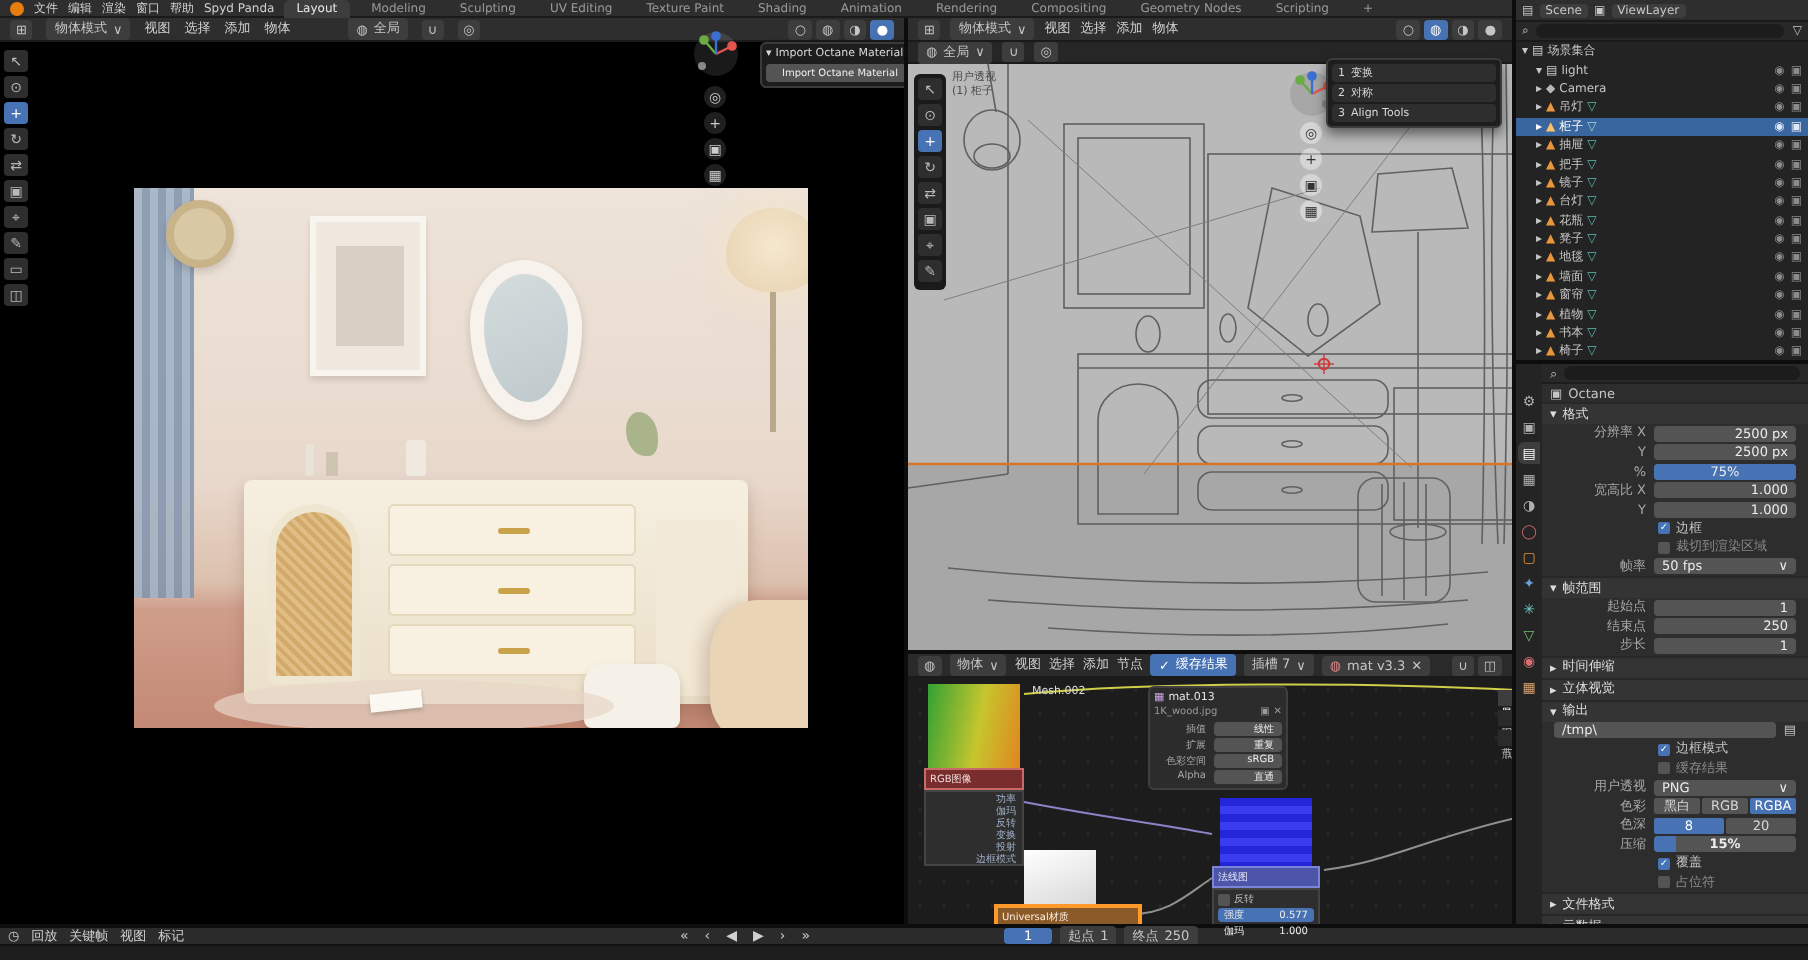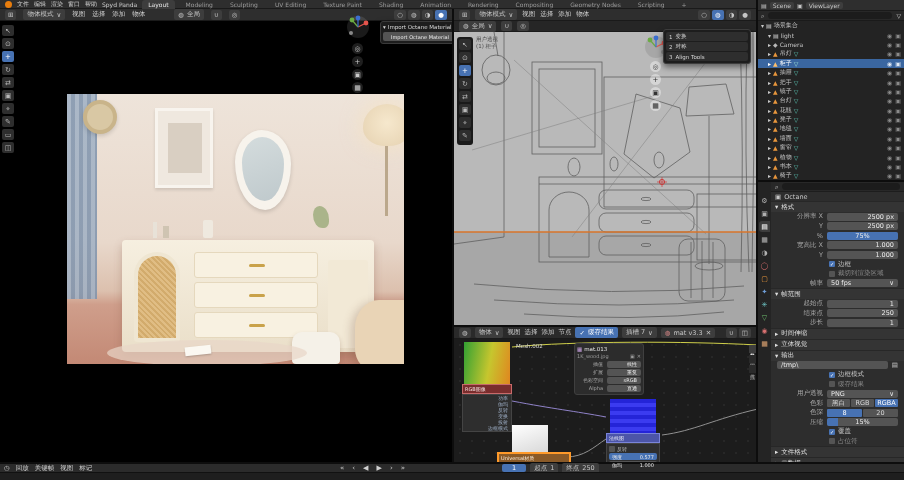--- a/index.html
+++ b/index.html
@@ -747,21 +747,21 @@
           <span class="plabel">色深</span>
         <span class="seg">
           <div class="on">8</div>
           <div>20</div>
         </span>
         </div>
       <div class="prow">
           <span class="plabel">压缩</span>
         <span class="pfield">
             <span class="pfill" style="width:15%;"></span>
-            <span class="pv" style="margin:16px auto;">15%</span>
+            <span class="pv" style="margin:16px auto;font-weight:bold;">15%</span>
           </span>
         </div>
       <div class="prow" style="padding-left:58px;gap:3px;">
           <span class="cb on">✓</span>
         <span>覆盖</span>
         </div>
       <div class="prow" style="padding-left:58px;gap:3px;">
           <span class="cb"></span>
         <span style="color:#8a8a8a;text-align:center;">占位符</span>
         </div>

